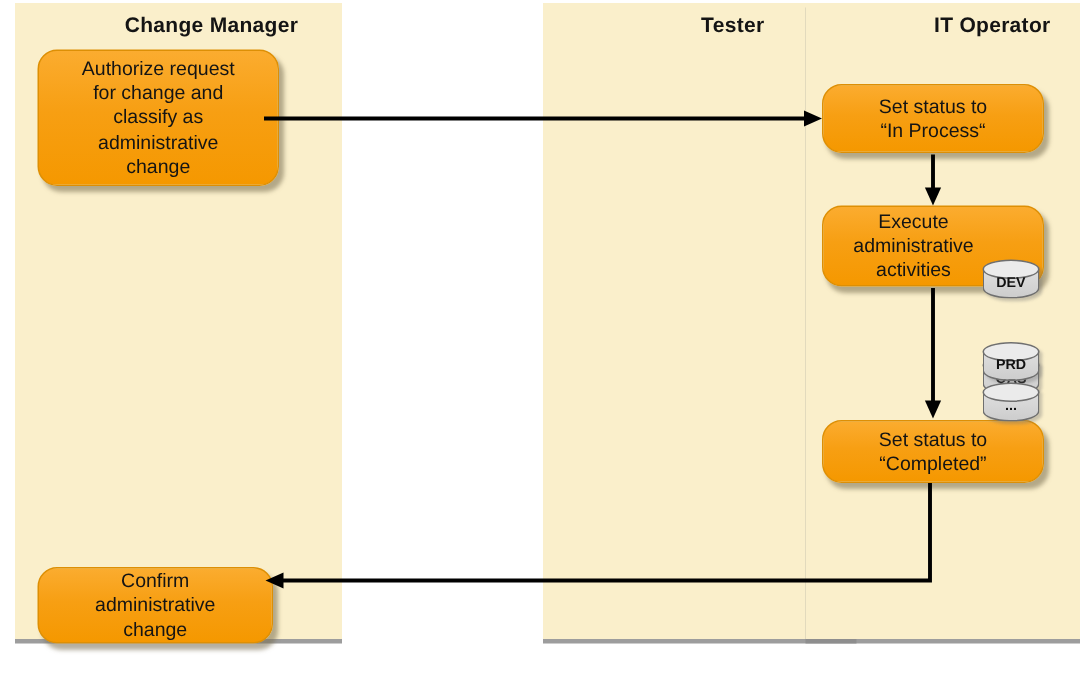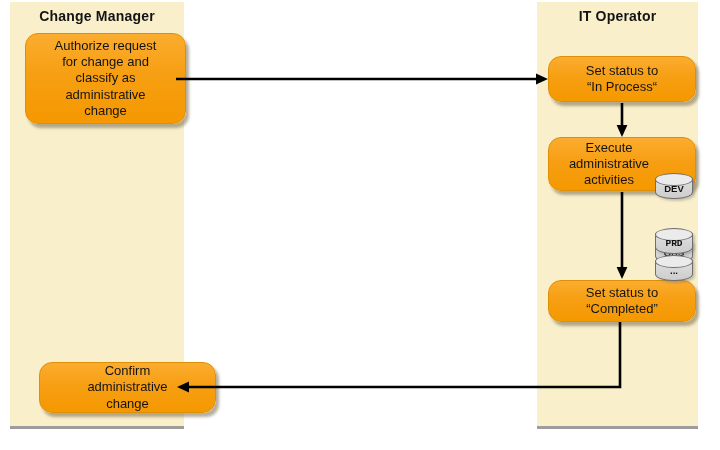--- a/index.html
+++ b/index.html
@@ -15,20 +15,21 @@
     background: #ffffff;
     overflow: hidden;
   }
   
   .lane {
     position: absolute;
     top: 2px;
     height: 424px;
     background: #FAEFCB;
     box-shadow: 0 3px 0 rgba(140,140,140,0.85);
+    padding-left: 44px;
   }
   .lane-1 { left: 10px;  width: 174px; }
   .lane-2 { left: 194px; width: 158px; }
   .lane-3 { left: 362px; width: 165px; }
   .lane-4 { left: 537px; width: 161px; }
   .lane-title {
     margin-top: 6px;
     text-align: center;
     font-weight: bold;
     font-size: 14px;
@@ -49,40 +50,40 @@
     font-size: 13px;
     line-height: 1.25;
     color: #141414;
     white-space: pre-line;
     box-sizing: border-box;
   }
   .node-authorize { left: 25px;  top: 33px;  width: 161px; height: 91px; }
   .node-inprocess { left: 548px; top: 56px;  width: 148px; height: 46px; }
   .node-execute   { left: 548px; top: 137px; width: 148px; height: 54px; padding-right: 30px; padding-left: 4px; }
   .node-completed { left: 548px; top: 280px; width: 148px; height: 42px; }
-  .node-confirm   { left: 25px;  top: 362px; width: 177px; height: 51px; margin-left: 14px; }
+  .node-confirm   { left: 25px;  top: 378px; width: 157px; height: 51px; }
   
   .arrows {
     position: absolute;
     left: 0; top: 0;
     width: 720px;
     height: 450px;
     pointer-events: none;
   }
   
   .db {
     position: absolute;
     left: 655px;
     width: 38px;
     height: 27px;
     filter: drop-shadow(2px 2px 1px rgba(110,110,110,0.35));
   }
   .db-dev  { top: 173px; }
   .db-qas  { top: 201px; margin-top: 36px; }
-  .db-prd  { top: 228px; font-family: Liberation Mono, monospace; }
+  .db-prd  { top: 228px; }
   .db-more { top: 255px; }
   .db-body {
     position: absolute;
     top: 5px; left: 0;
     width: 36px; height: 20px;
     background: linear-gradient(180deg, #e0e0e0, #cdcdcd);
     border: 1px solid #6F6F6F;
     border-top: none;
     border-radius: 0 0 18px 18px / 0 0 7px 7px;
   }
@@ -104,20 +105,23 @@
     color: #111111;
   }
 </style>
 </head>
 <body>
 
 <div class="canvas">
 
   <div class="lane lane-1">
     <div class="lane-title">Change Manager</div>
+  </div>
+  <div class="lane lane-3">
+    <div class="lane-title">Tester</div>
   </div>
   <div class="lane lane-4">
     <div class="lane-title">IT Operator</div>
   </div>
 
   <div class="node node-authorize">Authorize request
 for change and
 classify as
 administrative
 change</div>

